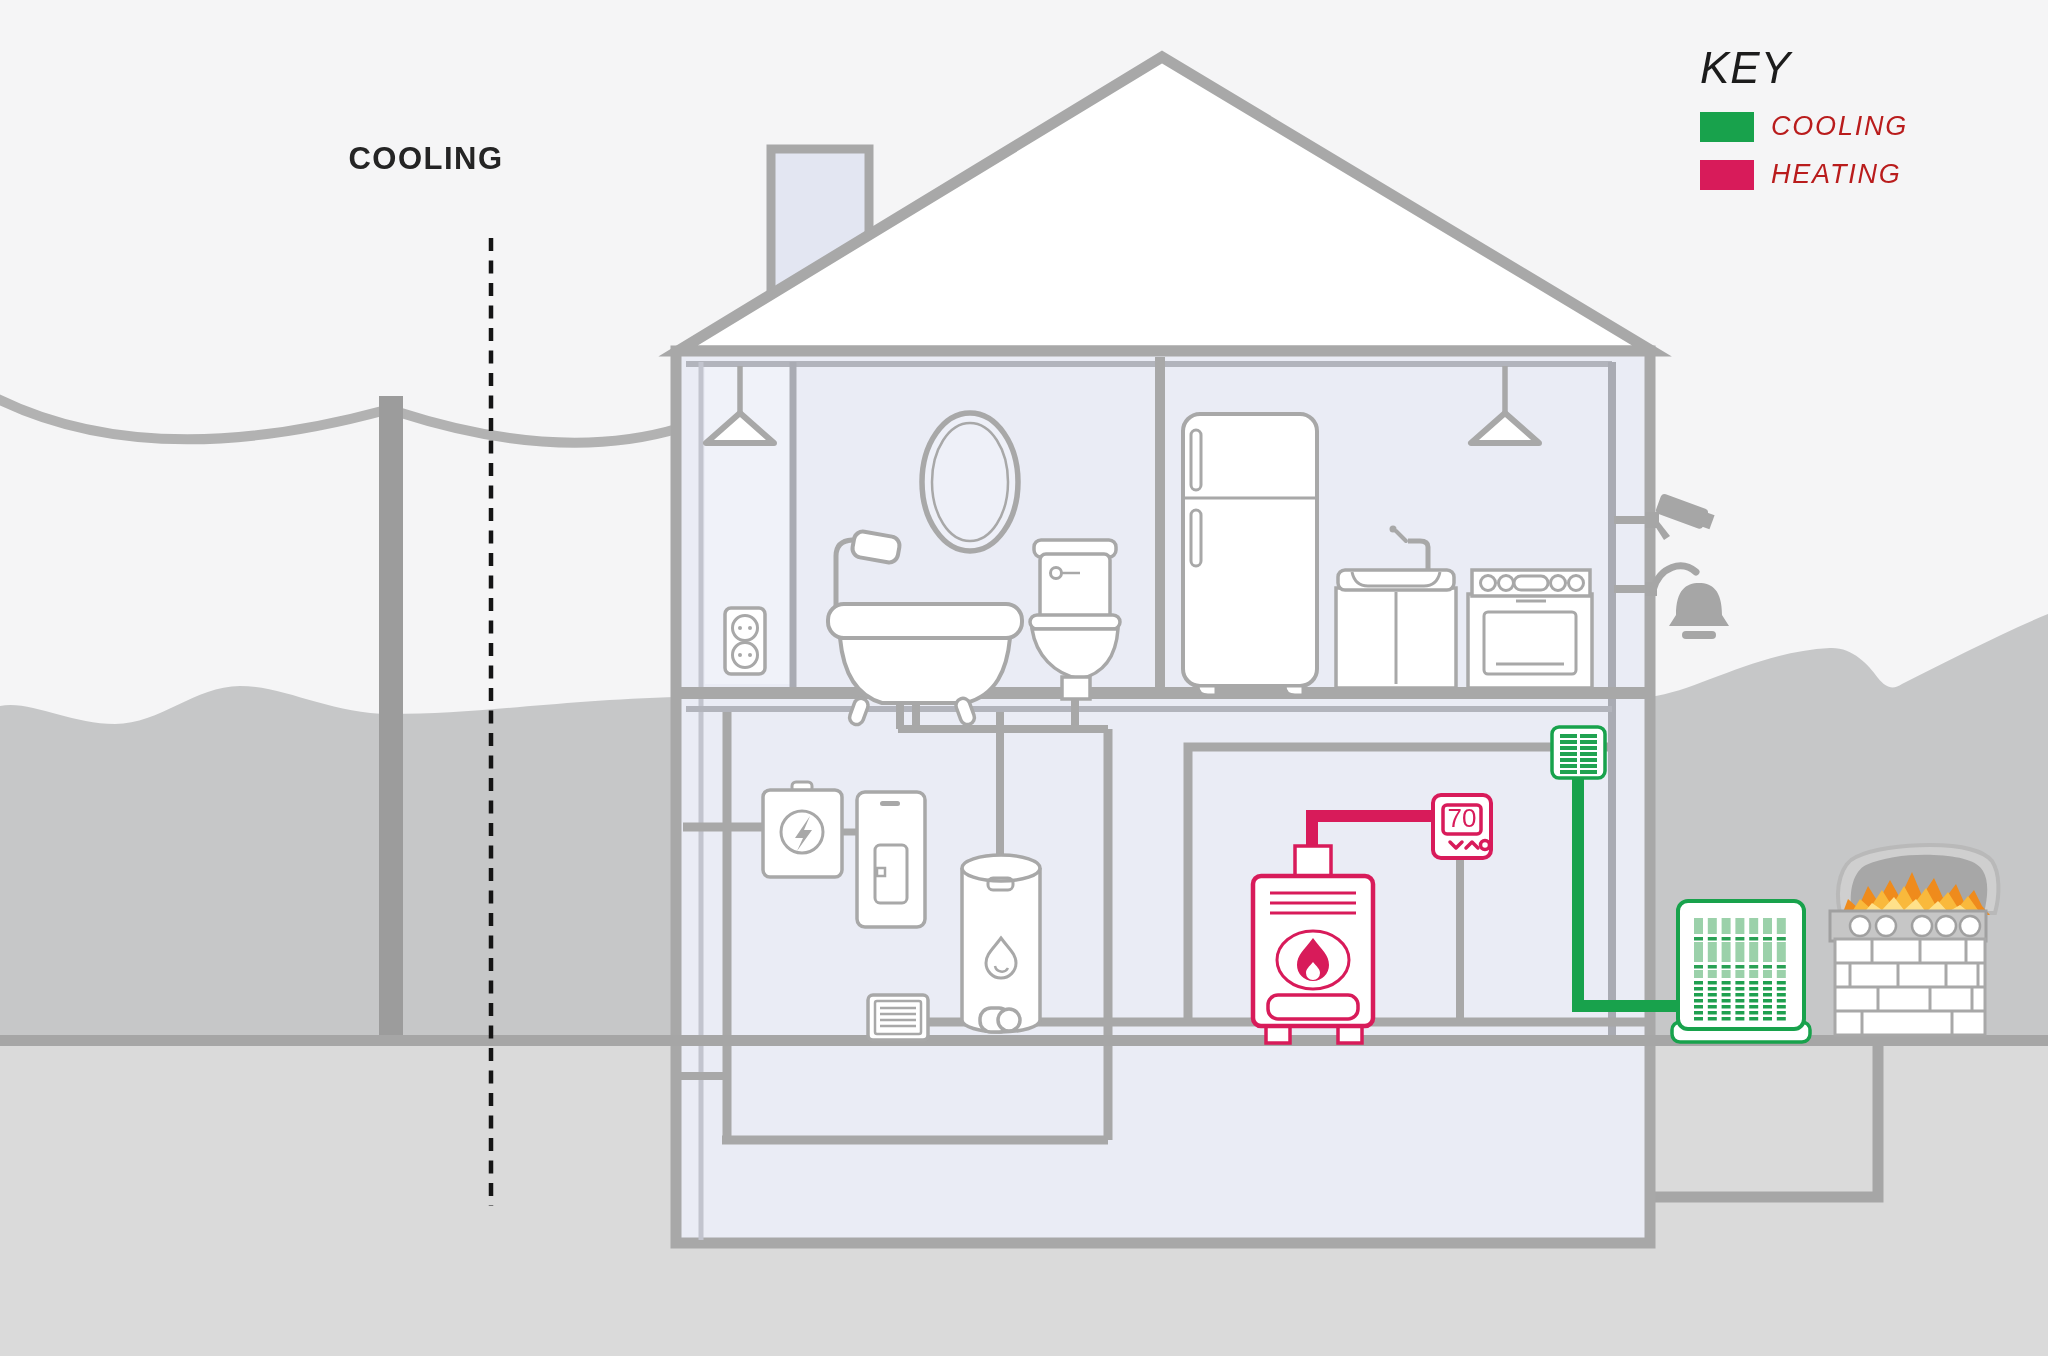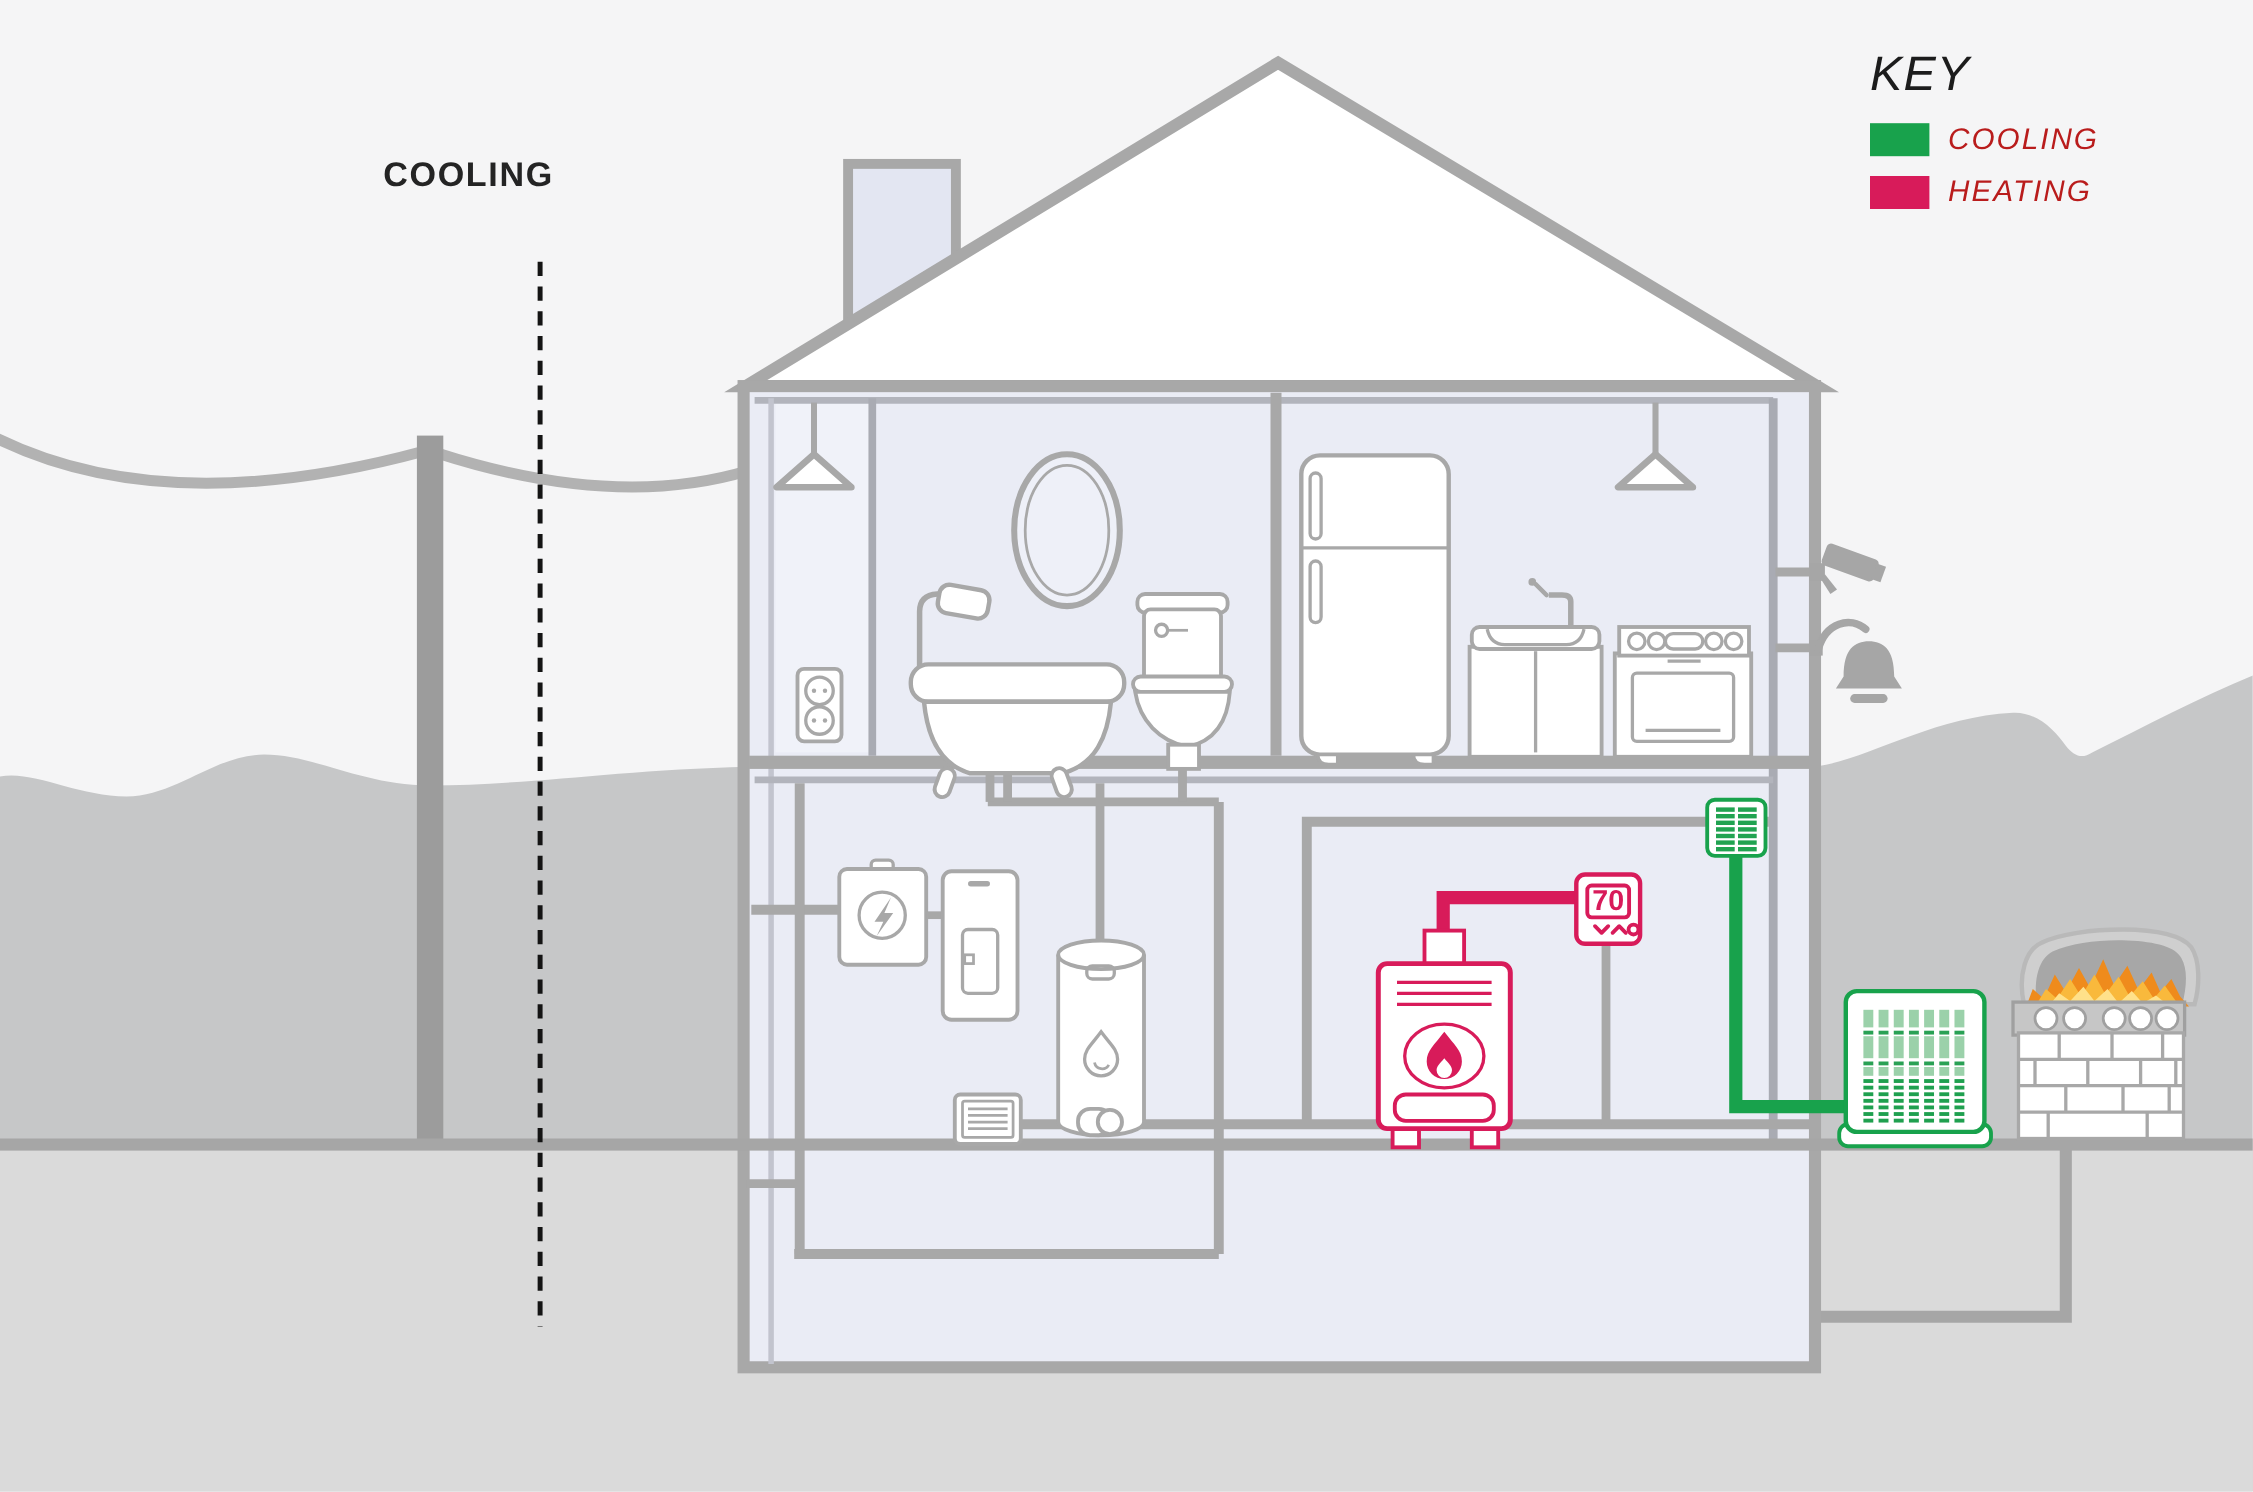--- a/index.html
+++ b/index.html
@@ -8,21 +8,21 @@
   .stage svg{position:absolute;left:0;top:0;}
   .pb-label{position:absolute;left:290px;top:138px;width:272px;text-align:center;
             font-weight:700;font-size:31px;line-height:41px;letter-spacing:1.5px;color:#242424;}
   .key-block{position:absolute;left:1700px;top:42px;font-style:italic;}
   .key-title{font-weight:500;font-size:44px;line-height:52px;letter-spacing:1px;color:#1c1c1c;}
   .key-row{display:flex;align-items:center;margin-top:17px;height:31px;}
   .key-row:first-of-type{margin-top:26px;}
   .key-swatch{width:54px;height:30px;margin-right:17px;flex:0 0 auto;}
   .key-label{font-weight:500;font-size:27px;letter-spacing:1.8px;color:#b91c1c;}
   .thermo-value{position:absolute;left:1440px;top:803px;width:44px;height:17px;text-align:center;
-                font-weight:700;font-size:26px;line-height:30px;color:#d81b5a;}
+                font-weight:400;font-size:26px;line-height:30px;color:#d81b5a;}
 </style>
 </head>
 <body>
 
 <div class="stage">
 
 <svg width="2048" height="1356" viewBox="0 0 2048 1356">
   <defs>
     <g id="ac-col">
       <rect x="0" y="0" width="9" height="16" fill="#9bd1aa"></rect>

